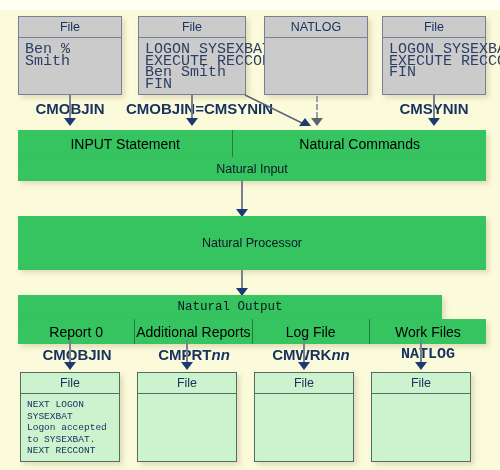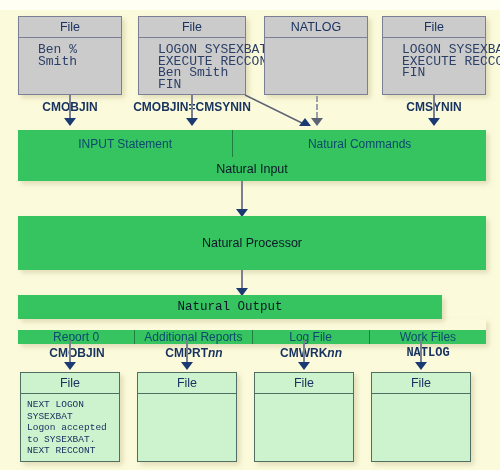--- a/index.html
+++ b/index.html
@@ -40,23 +40,23 @@
   }
   .fbox .fhead {
     height: 20px;
     line-height: 20px;
     text-align: center;
     font-size: 12.5px;
     color: #1b3360;
     border-bottom: 1px solid #7b7f96;
   }
   .fbox .fbody {
-    padding: 6px 7px 2px 19px;
+    padding: 6px 7px 2px 6px;
     font-family: "Liberation Mono", "DejaVu Sans Mono", monospace;
-    font-size: 13px;
+    font-size: 15px;
     line-height: 11.5px;
     color: #2b3f66;
     white-space: pre;
   }
   .fbox.noborderline .fhead { border-bottom: none; }
 
   
   .gbox {
     border: 1px solid #4f6f63;
     background: #cdf2ce;
@@ -85,32 +85,32 @@
     color: #0f172a;
     font-size: 12.5px;
     display: flex;
     align-items: center;
     justify-content: center;
     box-shadow: 3px 3px 5px rgba(170,150,100,0.30);
   }
   .greenrow { display: flex; }
   .greencell {
     background: #35c45f;
-    color: #0c4a6e;
-    font-size: 12px;
+    color: #000000;
+    font-size: 14px;
     display: flex;
     align-items: center;
     justify-content: center;
     border-right: 1px solid #1f7f41;
   }
   .greencell:last-child { border-right: none; }
 
   
   .code {
-    font-size: 12px;
+    font-size: 15px;
     font-weight: bold;
     color: #17325e;
     text-align: center;
     white-space: nowrap;
   }
   .code i { font-style: italic; }
 
   
   .vline { background: #7b8090; width: 2px; }
   .vline.dash {
@@ -190,21 +190,21 @@
 
   <div class="abs vline" style="left:241px; top:181px; height:31px;"></div>
   <div class="abs arrow" style="left:236px; top:209px;"></div>
 
   <div class="abs green" style="left:18px; top:216px; width:468px; height:54px;">Natural Processor</div>
 
   <div class="abs vline" style="left:241px; top:270px; height:30px;"></div>
   <div class="abs arrow" style="left:236px; top:288px;"></div>
 
   <div class="abs green" style="left:18px; top:295px; width:424px; height:24px;font-family:Liberation Mono, monospace;">Natural Output</div>
-  <div class="abs greenrow" style="left:18px; top:319px; width:468px; height:25px; box-shadow:3px 3px 5px rgba(170,150,100,0.30);align-items:flex-end;">
+  <div class="abs greenrow" style="left:18px; top:319px; width:468px; height:25px; box-shadow:3px 3px 5px rgba(170,150,100,0.30);">
     <div class="greencell" style="width:117px;">Report 0</div>
     <div class="greencell" style="width:117px;">Additional Reports</div>
     <div class="greencell" style="width:117px;">Log File</div>
     <div class="greencell" style="width:117px;">Work Files</div>
   </div>
 
   <div class="abs code" style="left:17px; top:346px; width:120px;"><span>CMOBJIN</span><i></i></div>
   <div class="abs code" style="left:134px; top:346px; width:120px;"><span>CMPRT</span><i>nn</i></div>
   <div class="abs code" style="left:251px; top:346px; width:120px;"><span>CMWRK</span><i>nn</i></div>
   <div class="abs code" style="left:368px; top:346px; width:120px;font-family:Liberation Mono, monospace;"><span>NATLOG</span><i></i></div>

